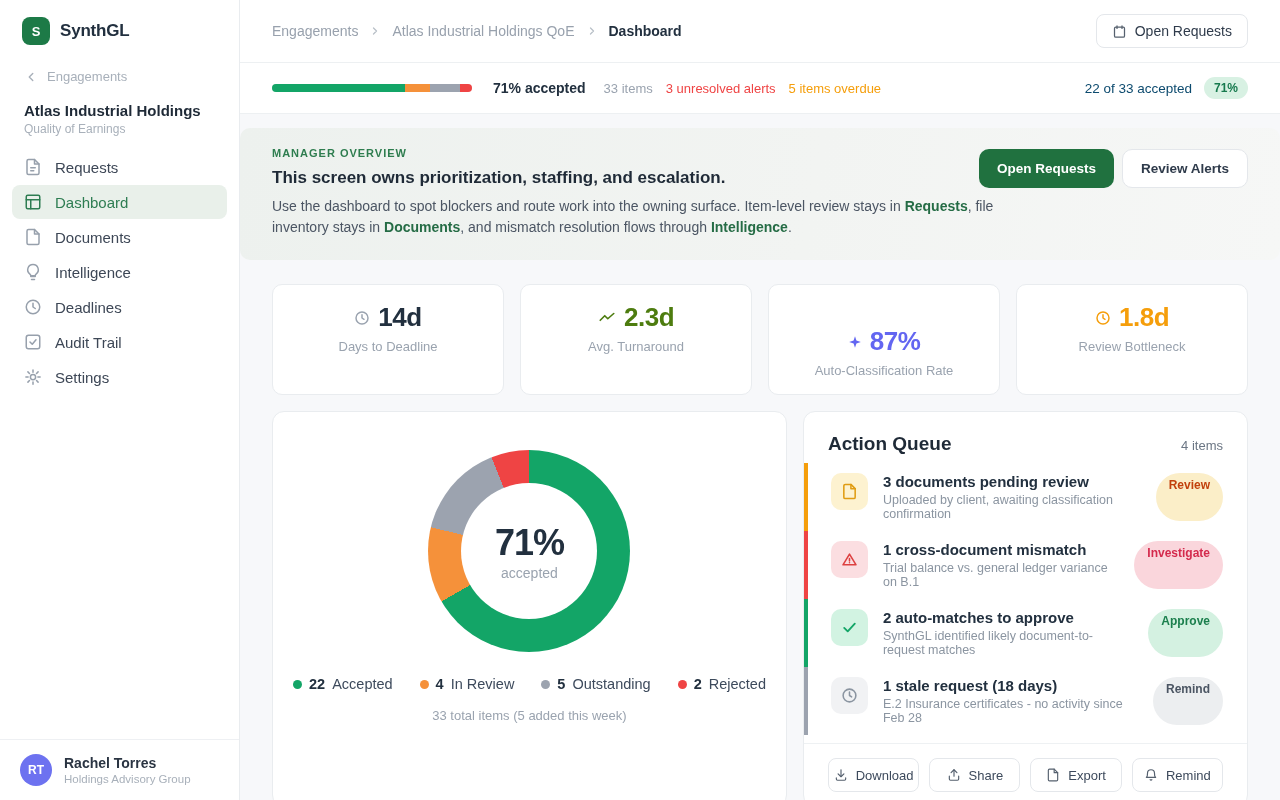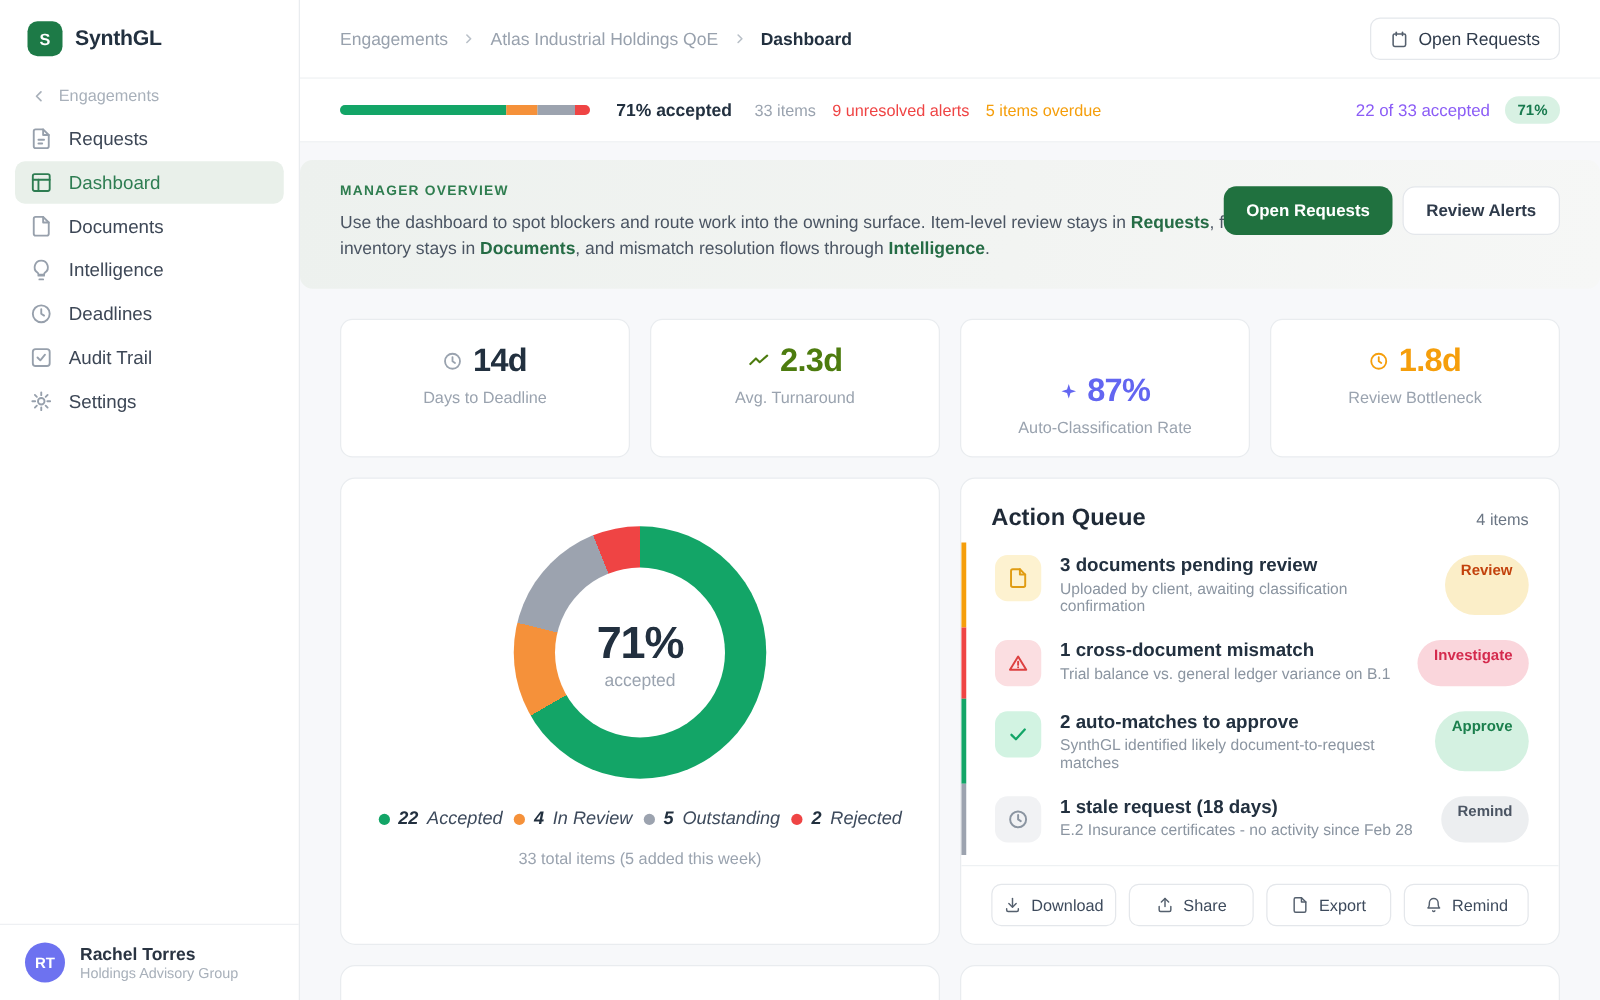--- a/index.html
+++ b/index.html
@@ -46,21 +46,21 @@
   .hbtn .bicon { color:#55606e; display:flex; }
 
   .statusband { background:#fff; border-bottom:1px solid #edf0f2; min-height:51px; display:flex;
                 align-items:center; padding:0 32px; gap:13px; }
   .sbar { width:200px; height:8px; border-radius:4px; overflow:hidden; display:flex; background:#e9ecef; flex-shrink:0; }
   .s-accepted { font-size:14px; font-weight:700; color:#22303f; margin-left:8px; white-space:nowrap; }
   .s-items { font-size:13px; color:#9aa3af; margin-left:5px; white-space:nowrap; }
   .s-alerts { font-size:13px; color:#ef4444; font-weight:500; white-space:nowrap; }
   .s-overdue { font-size:13px; color:#f59e0b; font-weight:500; white-space:nowrap; }
   .s-right { margin-left:auto; display:flex; align-items:center; gap:12px; }
-  .s-count { font-size:13.5px; color:#8b5cf6; }
+  .s-count { font-size:13.5px; color:#0c4a6e; }
   .s-pill { background:#d8f1e3; color:#177a4e; font-size:12px; font-weight:700; border-radius:999px; padding:4px 10px; }
 
   .content { flex:1; overflow:hidden; padding-top:14px; }
 
   
   .banner { background:linear-gradient(100deg,#edf1ee 0%,#f2f4f2 55%,#f6f7f6 100%);
             border-radius:10px; padding:19px 32px 22px; position:relative; }
   .kicker { color:#2e7d4f; font-size:11px; font-weight:700; letter-spacing:1px; }
   .headline { font-size:17px; font-weight:700; color:#1f2a37; margin-top:9px; }
   .banner-body { font-size:14px; color:#4b5563; margin-top:8px; max-width:745px; line-height:1.5; }
@@ -83,21 +83,21 @@
   .card { background:#fff; border:1px solid #e9ecef; border-radius:12px; }
   .card-title { font-size:17px; font-weight:700; color:#22303f; }
 
   .completion-card { padding:20px 20px 24px; }
   .donut-wrap { display:flex; justify-content:center; margin-top:18px; }
   .donut { width:202px; height:202px; border-radius:50%; display:flex; align-items:center; justify-content:center; }
   .donut-hole { width:136px; height:136px; border-radius:50%; background:#fff; display:flex; flex-direction:column;
                 align-items:center; justify-content:center; }
   .donut-pct { font-size:36px; font-weight:700; color:#22303f; letter-spacing:-1px; }
   .donut-sub { font-size:14px; color:#9aa3af; margin-top:1px; }
-  .legend { display:flex; justify-content:center; gap:9px; margin-top:24px; font-size:14.5px; white-space:nowrap;font-style:italic; }
+  .legend { display:flex; justify-content:center; gap:27px; margin-top:24px; font-size:14.5px; white-space:nowrap; }
   .legend-item { display:flex; align-items:center; gap:7px; }
   .legend-dot { width:9px; height:9px; border-radius:50%; }
   .legend-num { font-weight:700; color:#22303f; }
   .legend-label { color:#3d4a5c; }
   .completion-footer { text-align:center; color:#9aa3af; font-size:13px; margin-top:16px; }
 
   .queue-card { padding:21px 0 0; overflow:hidden; }
   .queue-head { display:flex; justify-content:space-between; align-items:baseline; padding:0 24px; margin-bottom:8px; }
   .queue-title { font-size:19px; font-weight:800; color:#1f2a37; }
   .queue-count { font-size:13px; color:#6b7684; }
@@ -129,20 +129,24 @@
 
   <div class="back-row">
     <span>
       <svg width="14" height="14" viewBox="0 0 24 24" fill="none" stroke="currentColor" stroke-width="2.4" stroke-linecap="round" stroke-linejoin="round">
           <polyline points="15 18 9 12 15 6"></polyline>
         </svg>
     </span>
     <span>Engagements</span>
   </div>
 
+  <div class="engagement">
+    <div class="eng-name">Atlas Industrial Holdings</div>
+    <div class="eng-sub">Quality of Earnings</div>
+  </div>
 
   <nav class="nav">
     <div class="nav-item">
       <span class="nicon">
         <svg width="18" height="18" viewBox="0 0 24 24" fill="none" stroke="currentColor" stroke-width="2" stroke-linecap="round" stroke-linejoin="round">
             <path d="M14 2H6a2 2 0 0 0-2 2v16a2 2 0 0 0 2 2h12a2 2 0 0 0 2-2V8z"></path>
             <polyline points="14 2 14 8 20 8"></polyline>
             <line x1="9" y1="13" x2="15" y2="13"></line>
             <line x1="9" y1="17" x2="13" y2="17"></line>
           </svg>
@@ -252,32 +256,33 @@
 
   <div class="statusband">
     <div class="sbar">
         <div style="flex: 22 1 0%; background: rgb(19, 165, 103);"></div>
         <div style="flex: 4 1 0%; background: rgb(245, 145, 58);"></div>
         <div style="flex: 5 1 0%; background: rgb(156, 163, 175);"></div>
         <div style="flex: 2 1 0%; background: rgb(239, 68, 68);"></div>
       </div>
     <span class="s-accepted">71% accepted</span>
     <span class="s-items">33 items</span>
-    <span class="s-alerts">9 unresolved alerts</span>
+    <span class="s-alerts">3 unresolved alerts</span>
     <span class="s-overdue">5 items overdue</span>
     <div class="s-right">
       <span class="s-count">22 of 33 accepted</span>
       <span class="s-pill">71%</span>
     </div>
   </div>
 
   <div class="content">
 
     <section class="banner">
       <div class="kicker">MANAGER OVERVIEW</div>
+      <div class="headline">This screen owns prioritization, staffing, and escalation.</div>
       <p class="banner-body"><span>Use the dashboard to spot blockers and route work into the owning surface. Item-level review stays in </span><span class="banner-strong">Requests</span><span>, file inventory stays in </span><span class="banner-strong">Documents</span><span>, and mismatch resolution flows through </span><span class="banner-strong">Intelligence</span><span>.</span></p>
       <div class="banner-actions">
         <button class="btn-primary">Open Requests</button>
         <button class="btn-secondary">Review Alerts</button>
       </div>
     </section>
 
     <div class="kpi-row">
       <div class="kpi">
         <div class="kpi-value-row" style="color: rgb(34, 48, 63);">

